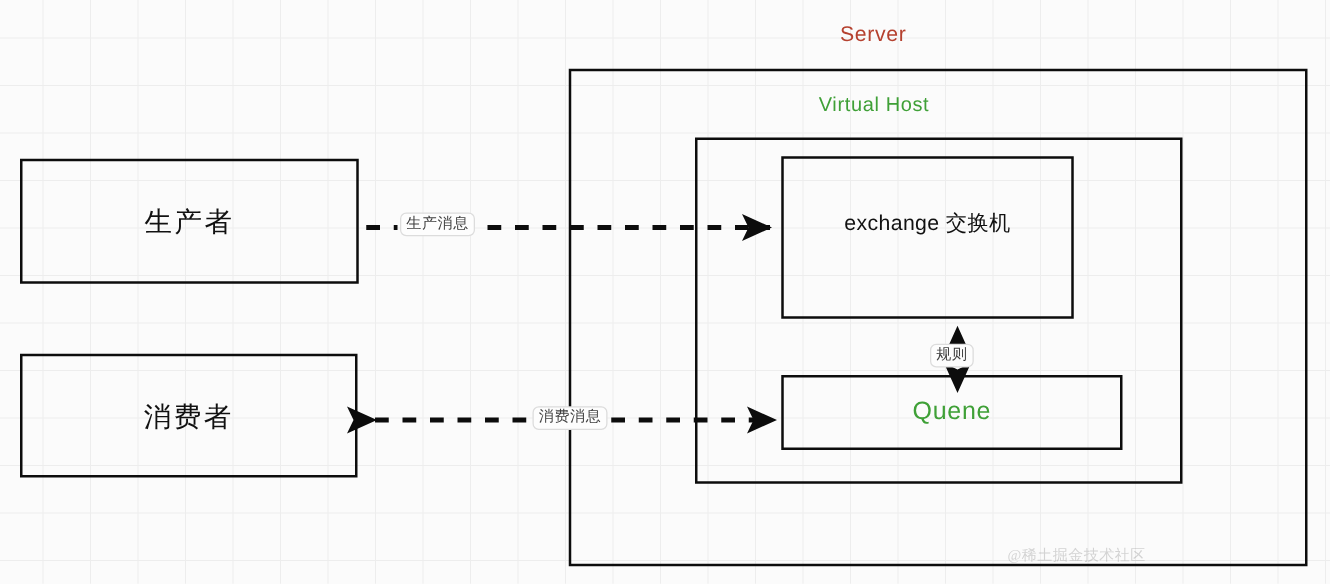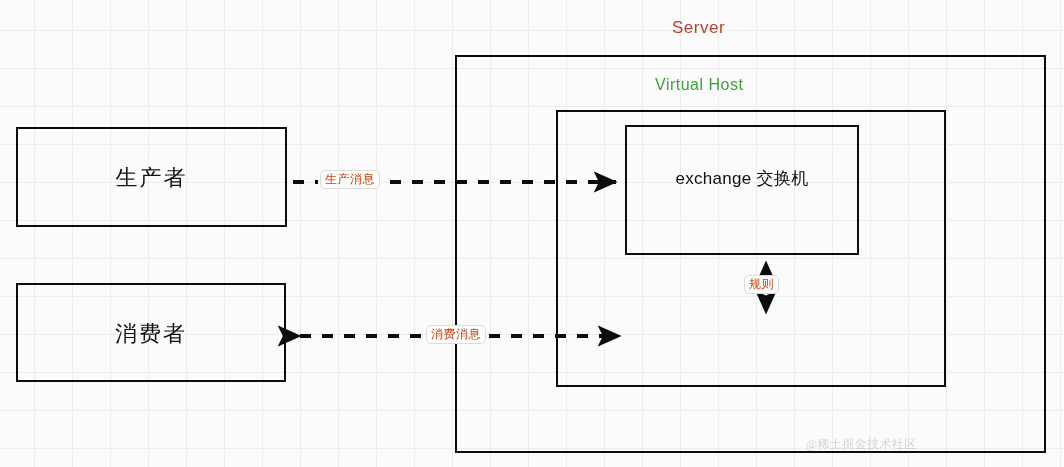--- a/index.html
+++ b/index.html
@@ -123,22 +123,22 @@
   }
 
   
   .edge-label {
     position: absolute;
     background: #fdfdfd;
     border: 1px solid #dcdcdc;
     border-radius: 5px;
     padding: 1px 4px 2px 4px;
     font-size: 12px;
-    color: #c2410c;
-    font-family: Liberation Sans, sans-serif;
+    color: #404040;
+    font-family: Liberation Mono, monospace;
     white-space: nowrap;
     line-height: 14px;
     letter-spacing: 0.5px;
   }
   #label-produce { left: 320px; top: 170px; }
   #label-consume { left: 426px; top: 325px; }
   #label-rule    { left: 744px; top: 275px; }
 
   
   #watermark {
@@ -168,20 +168,23 @@
   </div>
 
   <div class="box" id="consumer-box">
     <div class="box-label" id="consumer-label">消费者</div>
   </div>
 
   <div class="box" id="exchange-box">
     <div class="box-label" id="exchange-label">exchange 交换机</div>
   </div>
 
+  <div class="box" id="quene-box">
+    <div class="box-label" id="quene-label">Quene</div>
+  </div>
 
   <svg id="connectors" width="1064" height="467" viewBox="0 0 1064 467">
     <defs>
       <marker id="arrow-r" markerWidth="7" markerHeight="7" refX="5.6" refY="3" orient="auto" markerUnits="strokeWidth">
         <path d="M0,0.3 L6,3 L0,5.7 L1.3,3 Z" fill="#0c0c0c"></path>
       </marker>
       <marker id="arrow-l" markerWidth="7" markerHeight="7" refX="5.6" refY="3" orient="auto" markerUnits="strokeWidth">
         <path d="M0,0.3 L6,3 L0,5.7 L1.3,3 Z" fill="#0c0c0c"></path>
       </marker>
       <marker id="arrow-v" markerWidth="7" markerHeight="7" refX="5.4" refY="3" orient="auto" markerUnits="strokeWidth">

